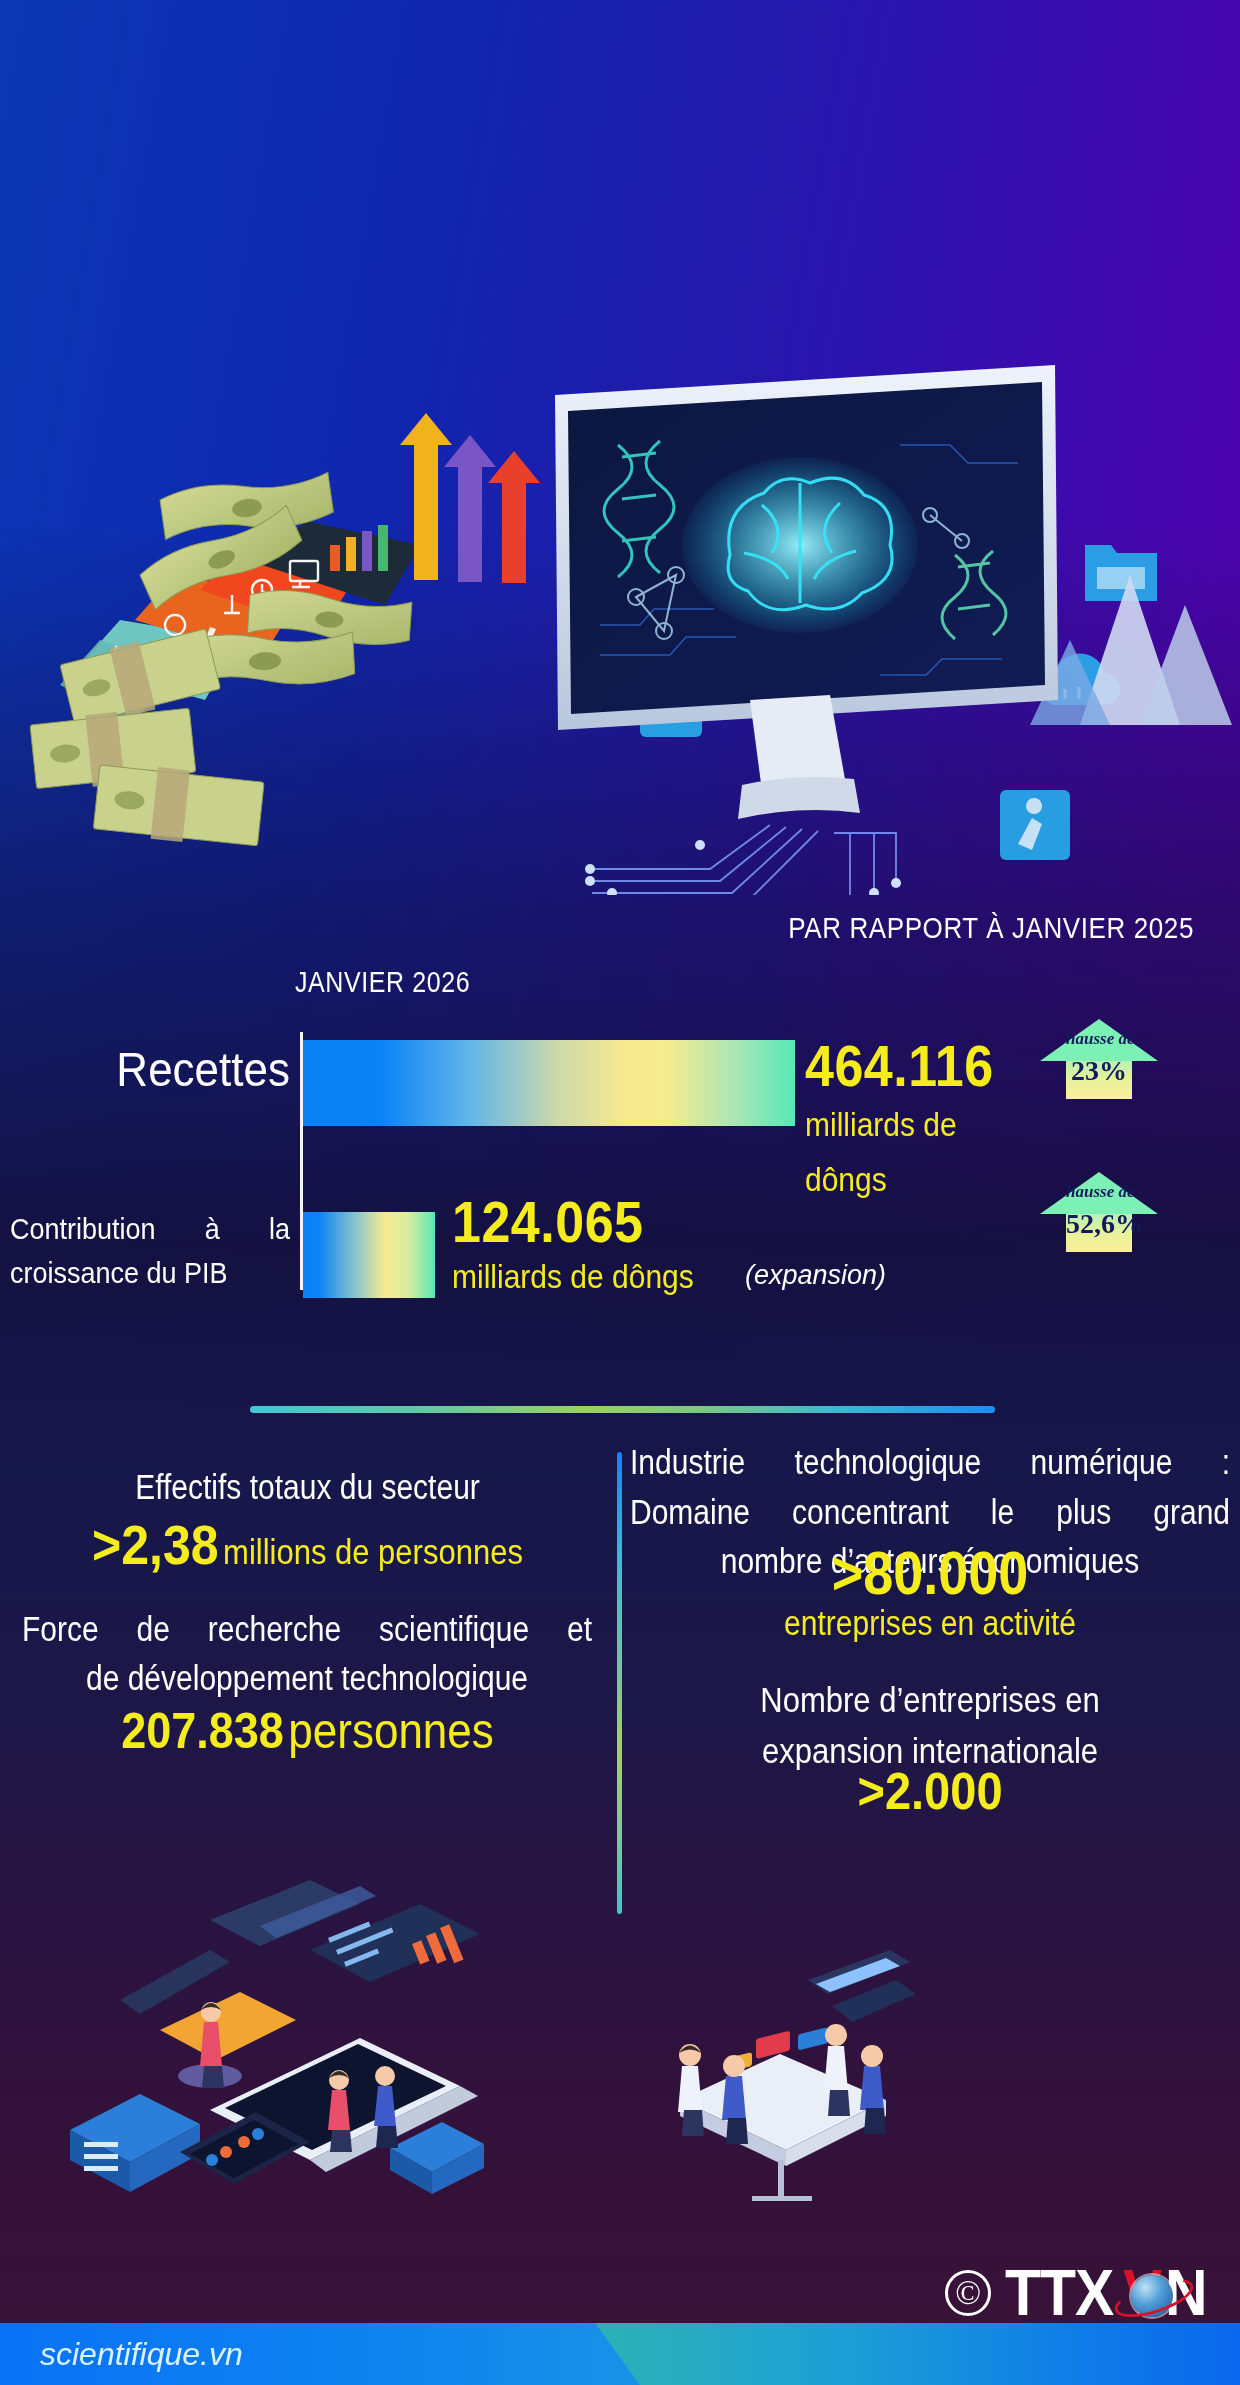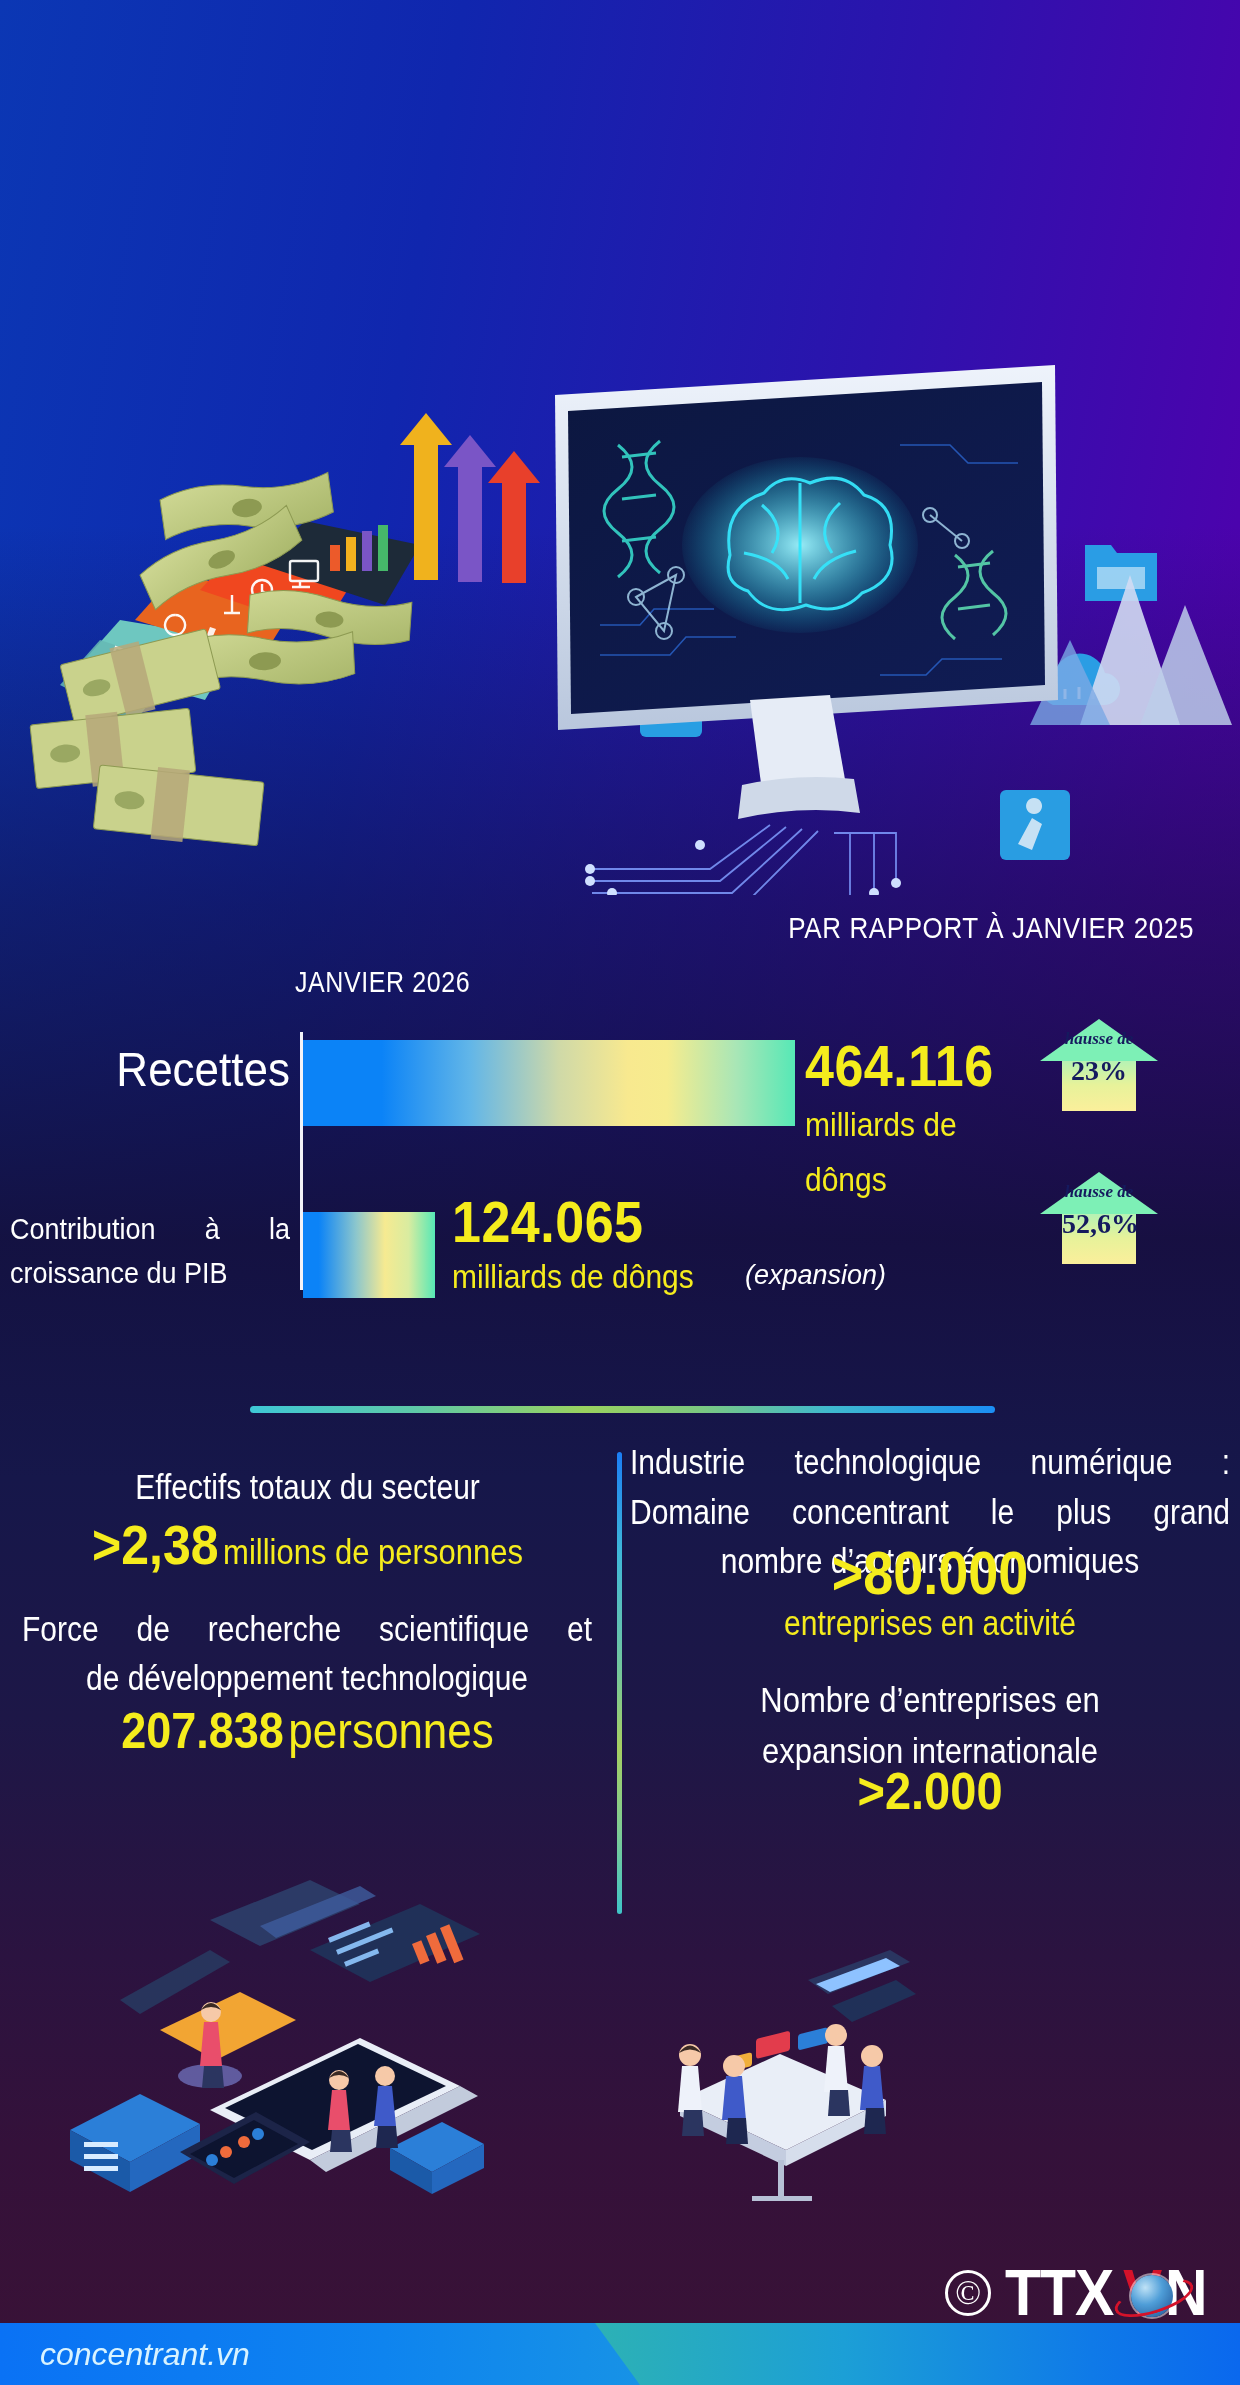--- a/index.html
+++ b/index.html
@@ -110,21 +110,21 @@
   }
 
   
   .arrow { position:absolute; width:118px; }
   .arrow .head {
     width:0; height:0; margin:0 auto;
     border-left:59px solid transparent; border-right:59px solid transparent;
     border-bottom:42px solid #7df0b6;
   }
   .arrow .body {
-    width:74px; margin:0 auto; padding:4px 0 24px;
+    width:66px; margin:0 auto; padding:4px 0 12px;
     background:linear-gradient(180deg,#b6f2b4 0%,#e7f29a 48%,#fbef9b 100%);
     text-align:center;
   }
   .arrow .t1 {
     color:#151a5e; font-size:17px; font-style:italic; font-weight:bold;
     font-family:"Liberation Serif", serif; white-space:nowrap;
     position:relative; top:-36px; margin-bottom:-30px;
   }
   .arrow .t2 {
     color:#151a5e; font-size:28px; font-weight:bold;
@@ -652,16 +652,16 @@
     <div class="ttx">
       <span class="word">TTX</span><span class="word v">V</span><span class="word">N</span>
       <div class="globe"></div>
       <div class="ring"></div>
       <div class="vna">Vietnam News Agency</div>
     </div>
   </div>
 
   <div class="footer"></div>
   <div class="tag">
-    <span>concentrant.vn</span>
+    <span>scientifique.vn</span>
   </div>
 
 </div>
 
 </body></html>

